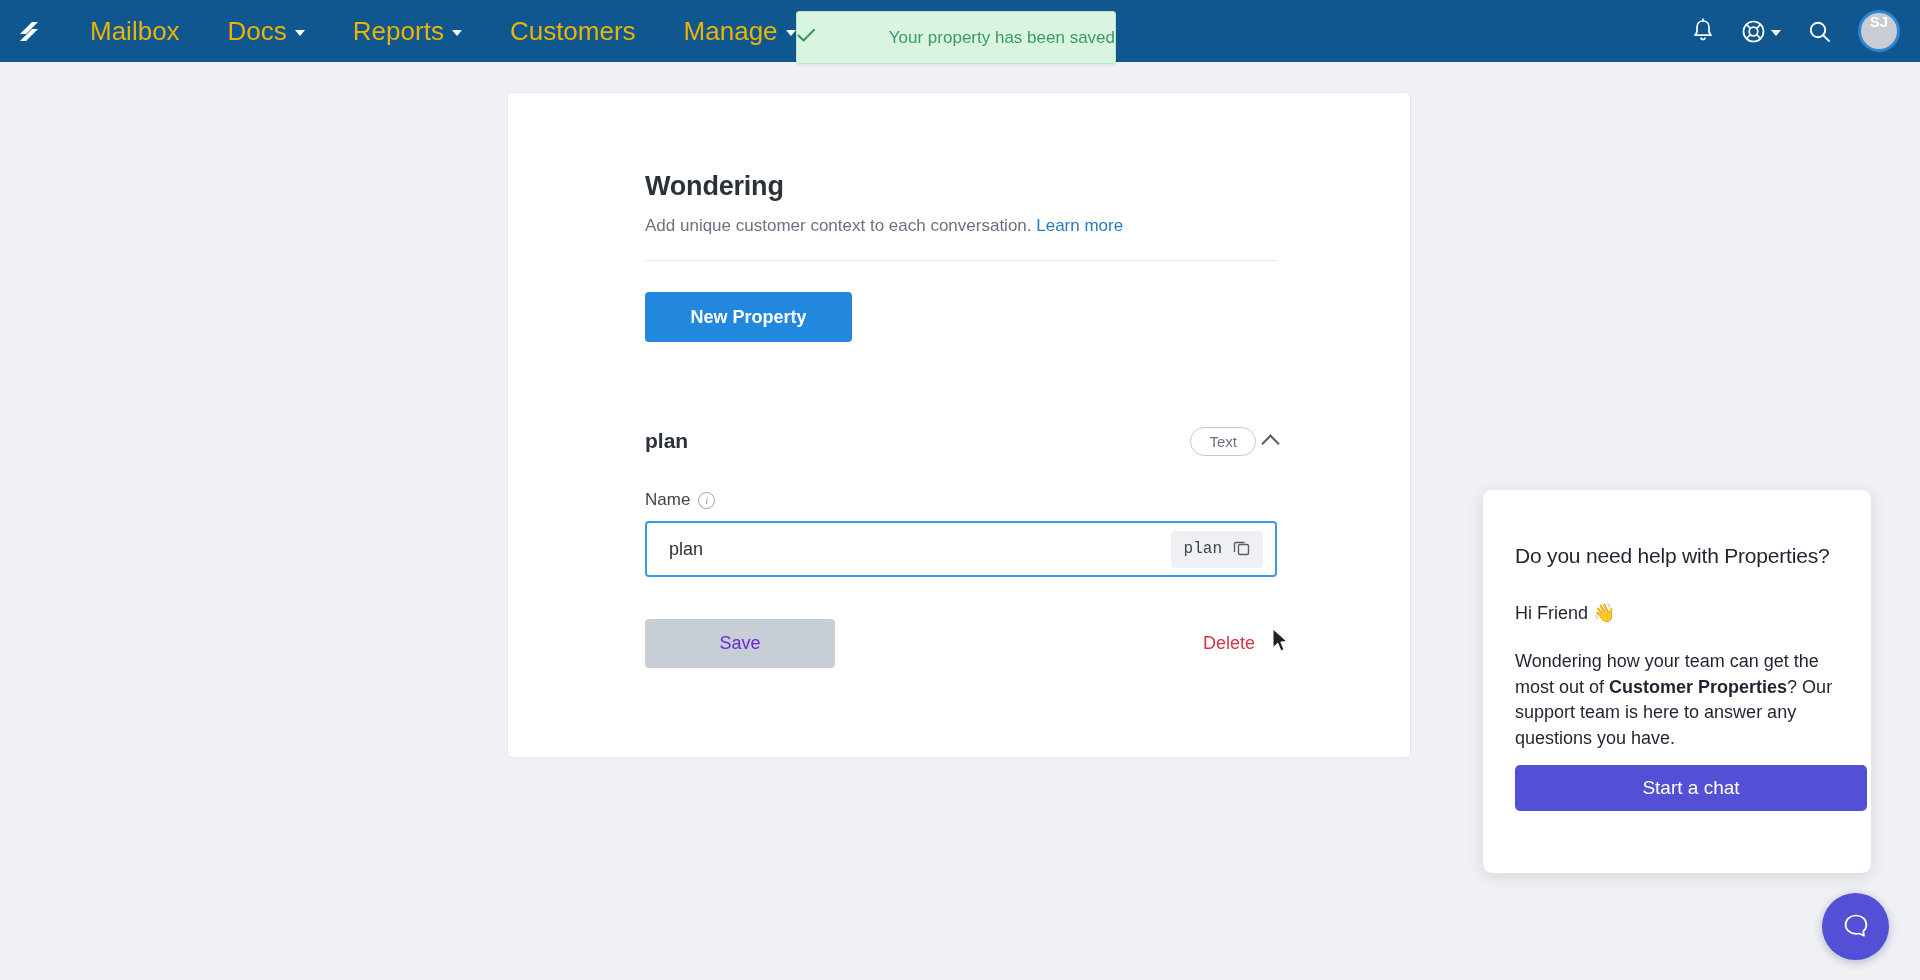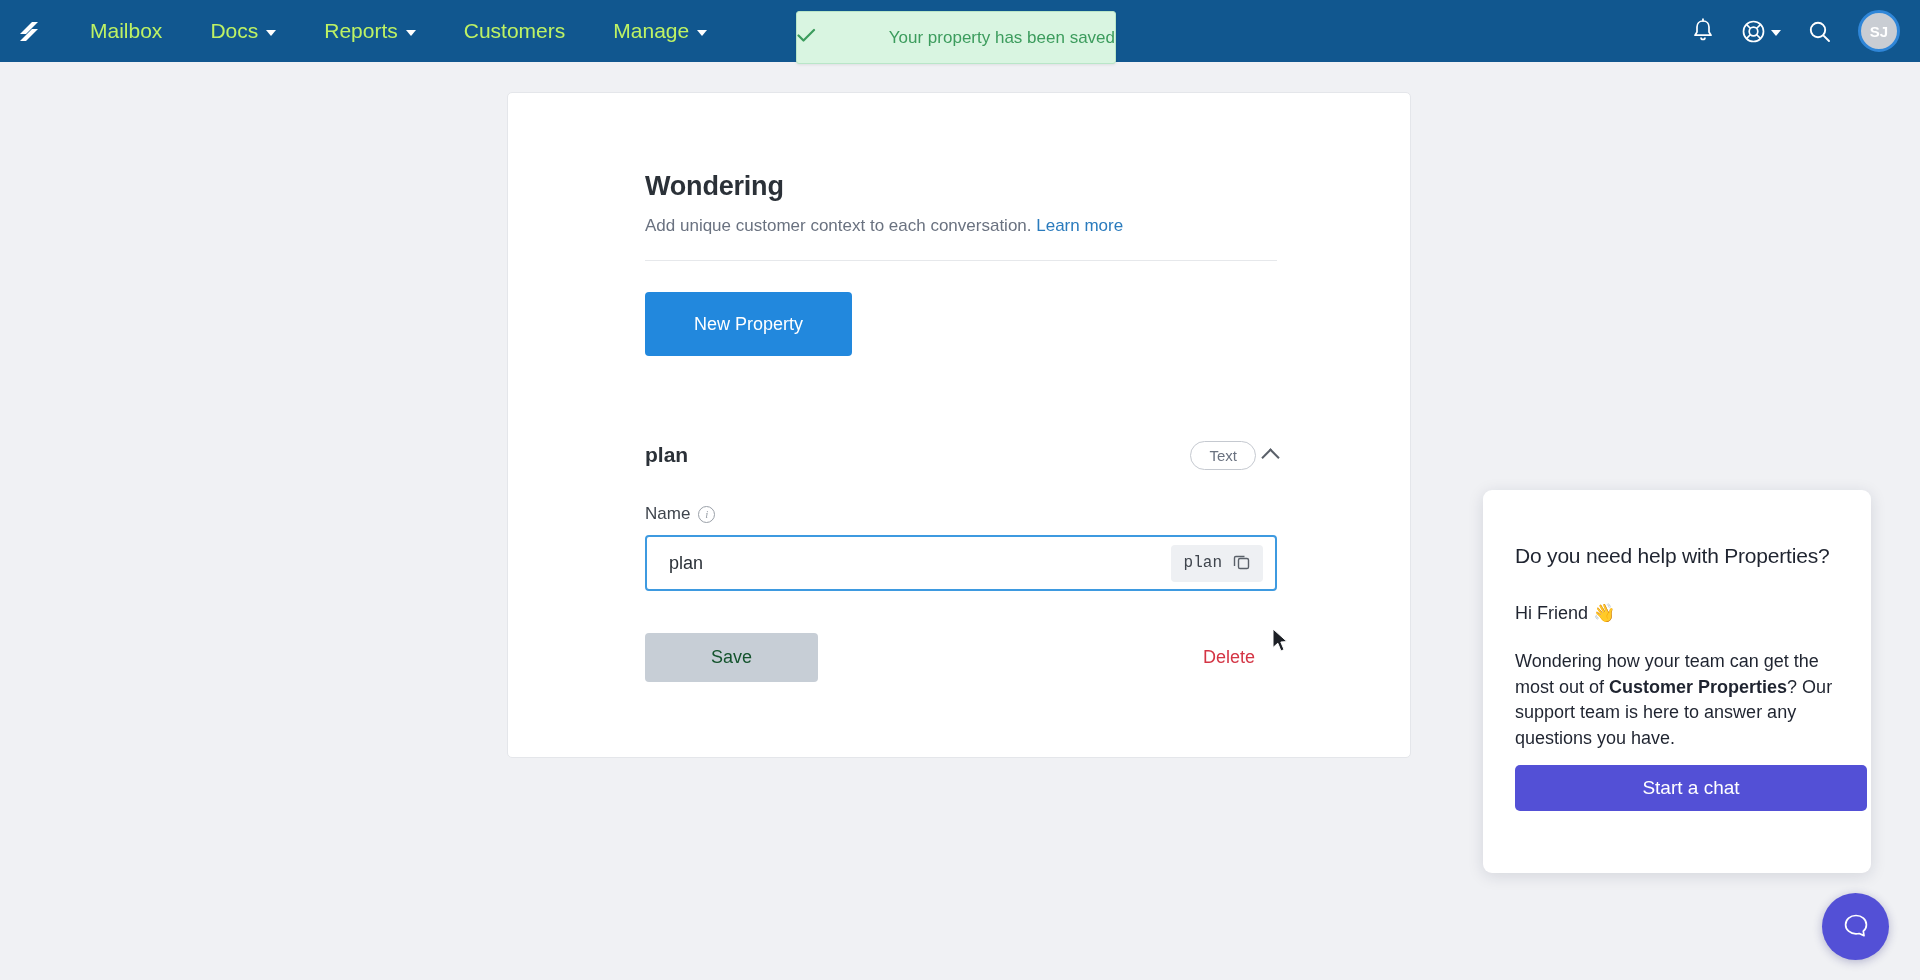--- a/index.html
+++ b/index.html
@@ -22,22 +22,22 @@
     align-items: center;
     z-index: 40;
   }
   .nav-logo {
     width: 26px; height: 26px;
     margin-left: 18px; margin-right: 22px;
     display: flex; align-items: center; justify-content: center;
   }
   .nav-links { display: flex; align-items: center; gap: 0px; }
   .nav-link {
-    color: #bef264;
-    font-size: 21px;
+    color: #eab308;
+    font-size: 26px;
     padding: 0 24px;
     line-height: 62px;
     cursor: pointer;
     display: flex;
     align-items: center;
     gap: 8px;
     white-space: nowrap;
   }
   .caret {
     display: inline-block;
@@ -56,21 +56,21 @@
     gap: 26px;
   }
   .nav-icon { cursor: pointer; display: flex; align-items: center; gap: 5px; }
   .avatar {
     width: 42px; height: 42px;
     border-radius: 50%;
     background: #c9cdd3;
     color: #ffffff;
     font-size: 15px;
     font-weight: 600;
-    display: flex; align-items: center; justify-content: center;
+    display: flex; align-items: flex-start; justify-content: center;
     border: 3px solid #2f86d8;
     cursor: pointer;
   }
 
   
   .toast {
     position: absolute;
     top: 11px;
     left: 796px;
     width: 320px;
@@ -113,25 +113,25 @@
   .subtitle a { color: #2a7bbd; text-decoration: none; cursor: pointer; }
   .divider {
     margin-top: 24px;
     width: 632px;
     height: 1px;
     background: #e6e8eb;
   }
   .btn-new {
     margin-top: 31px;
     width: 207px;
-    height: 64px;
+    height: 50px;
     background: #2288dd;
     color: #fff;
     font-size: 18px;
-    font-weight: 400;
+    font-weight: 700;
     border: none;
     border-radius: 4px;
     cursor: pointer;
     font-family: inherit;
   }
 
   
   .prop-block { margin-top: 84px; width: 632px; }
   .prop-head {
     display: flex;
@@ -211,24 +211,24 @@
     color: #3f454d;
   }
   .actions {
     margin-top: 42px;
     width: 632px;
     display: flex;
     align-items: center;
     justify-content: space-between;
   }
   .btn-save {
-    width: 173px;
+    width: 190px;
     height: 49px;
     background: #c7ced6;
-    color: #14532d;
+    color: #6d28d9;
     font-size: 18px;
     border: none;
     border-radius: 4px;
     font-family: inherit;
     cursor: default;
   }
   .btn-delete {
     color: #d43545;
     font-size: 18px;
     background: none;

